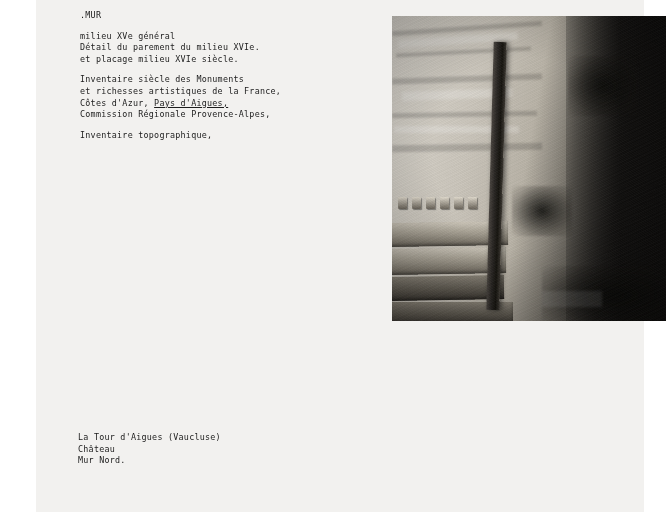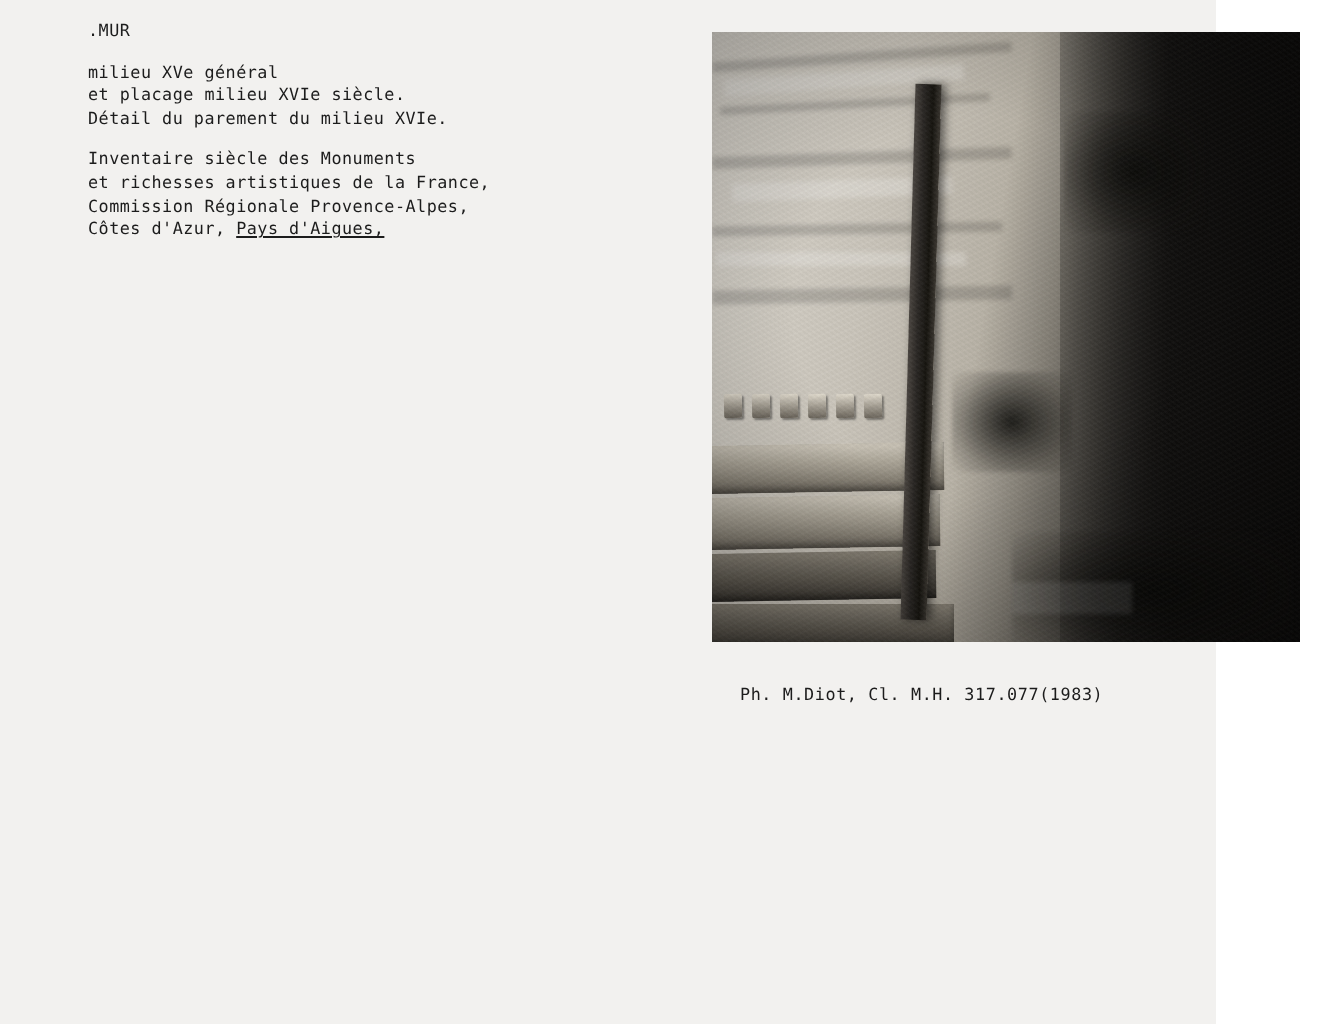--- a/index.html
+++ b/index.html
@@ -11,20 +11,21 @@
     width: 666px;
     height: 512px;
     overflow: hidden;
     font-family: "DejaVu Sans Mono", "Liberation Mono", monospace;
   }
   #card {
     position: relative;
     width: 608px;
     height: 512px;
     background: #f2f1ef;
+    margin-left: 36px;
   }
 
   
   .text-col {
     position: absolute;
     left: 44px;
     top: 10px;
     width: 300px;
     color: #1c1c1c;
     font-size: 8.4px;
@@ -161,32 +162,33 @@
 <div id="card">
 
   <div class="text-col">
 
     <div class="para">
       <div class="line">.MUR</div>
     </div>
 
     <div class="para">
       <div class="line">milieu XVe général</div>
+      <div class="line">Détail du parement du milieu XVIe.</div>
       <div class="line">et placage milieu XVIe siècle.</div>
-      <div class="line">Détail du parement du milieu XVIe.</div>
     </div>
 
     <div class="para">
       <div class="line">Inventaire siècle des Monuments</div>
       <div class="line">et richesses artistiques de la France,</div>
+      <div class="line"><span>Côtes d'Azur, </span><span class="u">Pays d'Aigues,</span></div>
       <div class="line">Commission Régionale Provence-Alpes,</div>
-      <div class="line"><span>Côtes d'Azur, </span><span class="u">Pays d'Aigues,</span></div>
-    </div>
-
-    <div class="para">
+    </div>
+
+    <div class="para">
+      <div class="line">Inventaire topographique,</div>
     </div>
 
   </div>
 
   <div class="photo-wrap">
     <div class="photo">
       <div class="rock-base"></div>
 
       <div class="band" style="left:0;top:10px;width:150px;height:5px;transform:rotate(-4deg);"></div>
       <div class="band" style="left:4px;top:34px;width:135px;height:4px;transform:rotate(-3deg);"></div>
@@ -217,16 +219,20 @@
       <div class="veg" style="left:176px;top:40px;width:70px;height:60px;"></div>
       <div class="veg" style="left:150px;top:250px;width:140px;height:58px;"></div>
       <div class="veg" style="left:120px;top:170px;width:60px;height:50px;"></div>
       <div class="hl" style="left:150px;top:275px;width:60px;height:16px;opacity:0.5;"></div>
 
       <div class="grain"></div>
       <div class="vignette"></div>
     </div>
   </div>
 
-  <div class="photo-caption">Ph. M.Diot, Cl. M.H. 317.077(1983)</div>
-
+
+  <div class="footer-block">
+    <div class="line">La Tour d'Aigues (Vaucluse)</div>
+    <div class="line">Château</div>
+    <div class="line">Mur Nord.</div>
+  </div>
 
 </div>
 
 </body></html>

